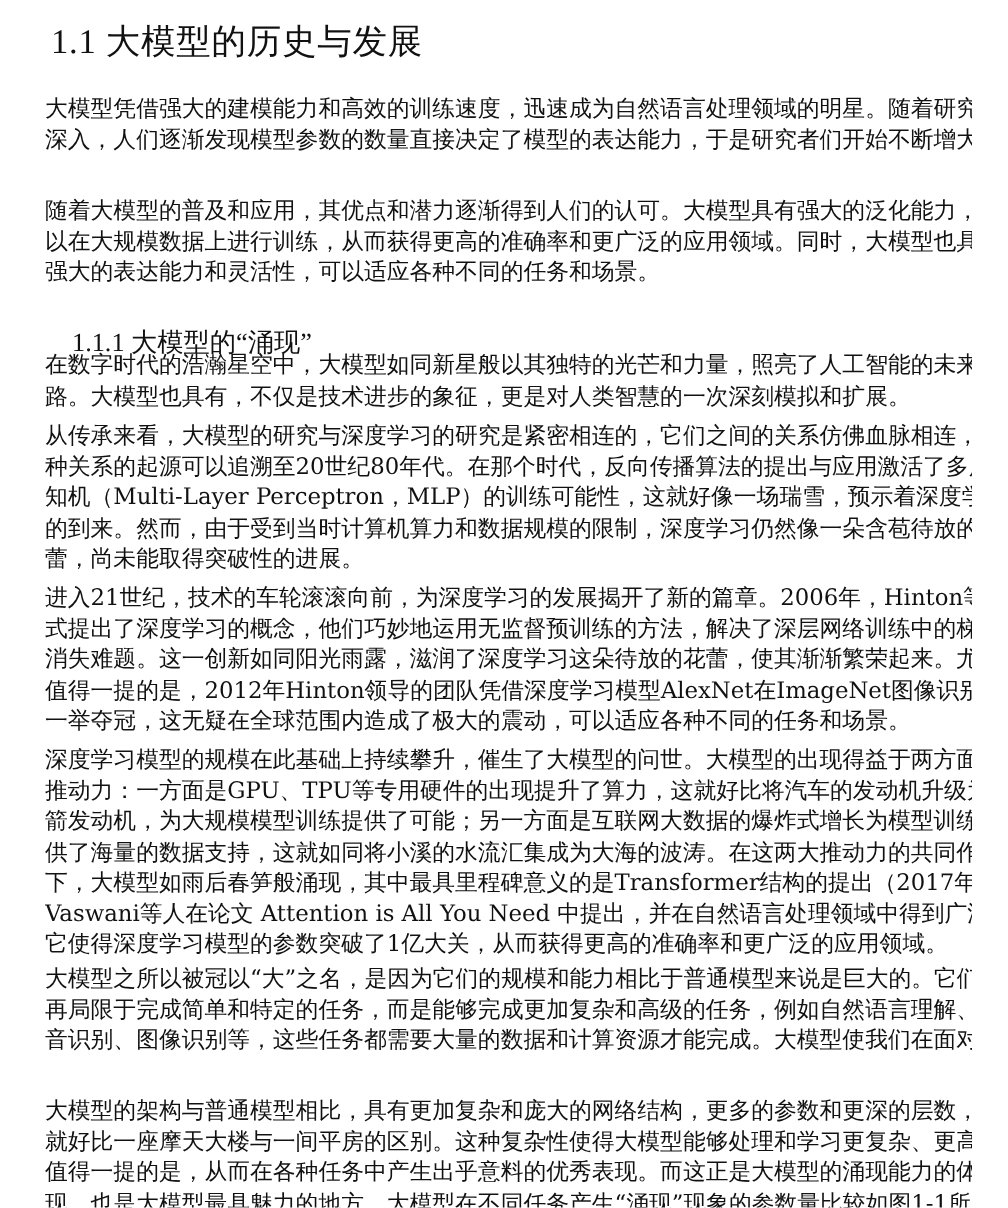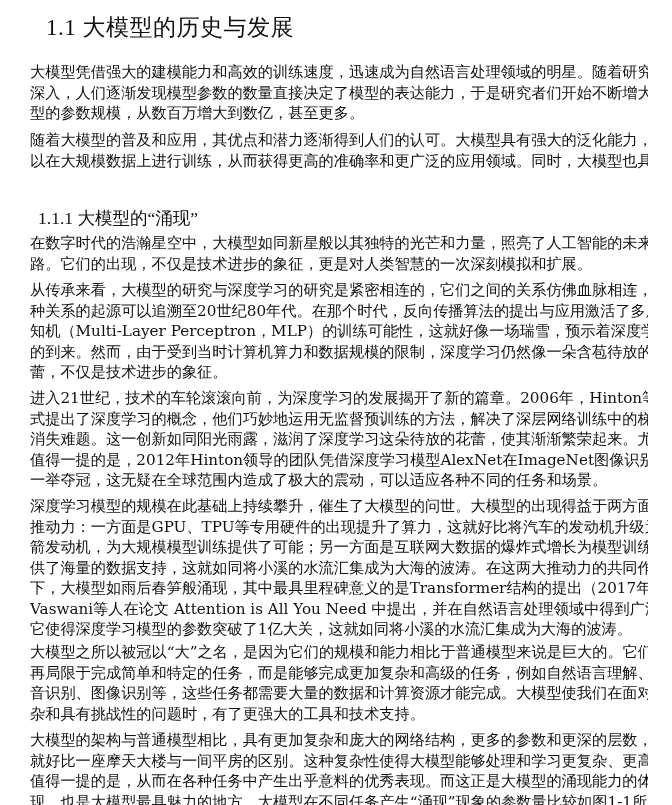--- a/index.html
+++ b/index.html
@@ -1,81 +1,80 @@
 <!DOCTYPE html>
 <html><head>
 <meta charset="utf-8">
 <style>
   html, body { margin: 0; padding: 0; background: #ffffff; }
   body { width: 672px; height: 805px; overflow: hidden; position: relative;
          font-family: "DejaVu Serif", "Liberation Serif", serif; color: #111; }
   .page { position: absolute; left: 30px; top: 0; width: 620px; }
   h1 { font-family: "Liberation Serif", "DejaVu Serif", serif; font-weight: normal;
-       font-size: 23px; margin: 0; position: absolute; top: 12px; left: 16px; white-space: nowrap; letter-spacing: 0.5px; }
+       font-size: 23px; margin: 0; position: absolute; top: 12px; left: 4px; white-space: nowrap; letter-spacing: 0.5px; }
   h2 { font-family: "Liberation Serif", "DejaVu Serif", serif; font-weight: normal;
-       font-size: 17.5px; margin: 8px; position: absolute; left: 0; white-space: nowrap; }
+       font-size: 17.5px; margin: 18px; position: absolute; left: 0; white-space: nowrap; }
   .para { position: absolute; left: 0; width: 620px; font-size: 15.2px; line-height: 20.5px; }
   .line { display: block; white-space: nowrap; overflow: hidden; text-align: justify; text-align-last: justify; width: 618px; }
   .line.last { text-align-last: left; }
 </style>
 </head>
 <body>
 
 <div class="page">
   <h1>1.1 大模型的历史与发展</h1>
 
   <div class="para" style="top:62px">
     <span class="line">大模型凭借强大的建模能力和高效的训练速度，迅速成为自然语言处理领域的明星。随着研究的</span>
     <span class="line">深入，人们逐渐发现模型参数的数量直接决定了模型的表达能力，于是研究者们开始不断增大模</span>
-    <span class="line last">型的参数规模，从数百万增大到数亿，甚至更多。</span>
   </div>
 
   <div class="para" style="top:130px">
     <span class="line">随着大模型的普及和应用，其优点和潜力逐渐得到人们的认可。大模型具有强大的泛化能力，可</span>
     <span class="line">以在大规模数据上进行训练，从而获得更高的准确率和更广泛的应用领域。同时，大模型也具有</span>
+    <span class="line last">强大的表达能力和灵活性，可以适应各种不同的任务和场景。</span>
   </div>
 
   <h2 style="top:198px">1.1.1 大模型的“涌现”</h2>
 
   <div class="para" style="top:233px">
     <span class="line">在数字时代的浩瀚星空中，大模型如同新星般以其独特的光芒和力量，照亮了人工智能的未来之</span>
-    <span class="line last">路。它们的出现，不仅是技术进步的象征，更是对人类智慧的一次深刻模拟和扩展。</span>
+    <span class="line last">路。大模型也具有，不仅是技术进步的象征，更是对人类智慧的一次深刻模拟和扩展。</span>
   </div>
 
   <div class="para" style="top:280px">
     <span class="line">从传承来看，大模型的研究与深度学习的研究是紧密相连的，它们之间的关系仿佛血脉相连，这</span>
     <span class="line">种关系的起源可以追溯至20世纪80年代。在那个时代，反向传播算法的提出与应用激活了多层感</span>
     <span class="line">知机（Multi-Layer Perceptron，MLP）的训练可能性，这就好像一场瑞雪，预示着深度学习春天</span>
     <span class="line">的到来。然而，由于受到当时计算机算力和数据规模的限制，深度学习仍然像一朵含苞待放的花</span>
-    <span class="line last">蕾，不仅是技术进步的象征。</span>
+    <span class="line last">蕾，尚未能取得突破性的进展。</span>
   </div>
 
   <div class="para" style="top:388px">
     <span class="line">进入21世纪，技术的车轮滚滚向前，为深度学习的发展揭开了新的篇章。2006年，Hinton等人正</span>
     <span class="line">式提出了深度学习的概念，他们巧妙地运用无监督预训练的方法，解决了深层网络训练中的梯度</span>
     <span class="line">消失难题。这一创新如同阳光雨露，滋润了深度学习这朵待放的花蕾，使其渐渐繁荣起来。尤其</span>
     <span class="line">值得一提的是，2012年Hinton领导的团队凭借深度学习模型AlexNet在ImageNet图像识别挑战赛中</span>
     <span class="line last">一举夺冠，这无疑在全球范围内造成了极大的震动，可以适应各种不同的任务和场景。</span>
   </div>
 
   <div class="para" style="top:496px">
     <span class="line">深度学习模型的规模在此基础上持续攀升，催生了大模型的问世。大模型的出现得益于两方面的</span>
     <span class="line">推动力：一方面是GPU、TPU等专用硬件的出现提升了算力，这就好比将汽车的发动机升级为火</span>
     <span class="line">箭发动机，为大规模模型训练提供了可能；另一方面是互联网大数据的爆炸式增长为模型训练提</span>
     <span class="line">供了海量的数据支持，这就如同将小溪的水流汇集成为大海的波涛。在这两大推动力的共同作用</span>
     <span class="line last">下，大模型如雨后春笋般涌现，其中最具里程碑意义的是Transformer结构的提出（2017年由</span>
     <span class="line last">Vaswani等人在论文 Attention is All You Need 中提出，并在自然语言处理领域中得到广泛应用），</span>
-    <span class="line last">它使得深度学习模型的参数突破了1亿大关，这就如同将小溪的水流汇集成为大海的波涛。</span>
+    <span class="line last">它使得深度学习模型的参数突破了1亿大关，从而获得更高的准确率和更广泛的应用领域。</span>
   </div>
 
   <div class="para" style="top:642px">
     <span class="line">大模型之所以被冠以“大”之名，是因为它们的规模和能力相比于普通模型来说是巨大的。它们不</span>
     <span class="line">再局限于完成简单和特定的任务，而是能够完成更加复杂和高级的任务，例如自然语言理解、语</span>
     <span class="line">音识别、图像识别等，这些任务都需要大量的数据和计算资源才能完成。大模型使我们在面对复</span>
-    <span class="line last">杂和具有挑战性的问题时，有了更强大的工具和技术支持。</span>
   </div>
 
   <div class="para" style="top:730px">
     <span class="line">大模型的架构与普通模型相比，具有更加复杂和庞大的网络结构，更多的参数和更深的层数，这</span>
     <span class="line">就好比一座摩天大楼与一间平房的区别。这种复杂性使得大模型能够处理和学习更复杂、更高级</span>
     <span class="line last">值得一提的是，从而在各种任务中产生出乎意料的优秀表现。而这正是大模型的涌现能力的体</span>
     <span class="line last">现，也是大模型最具魅力的地方。大模型在不同任务产生“涌现”现象的参数量比较如图1-1所示。</span>
   </div>
 </div>
 

